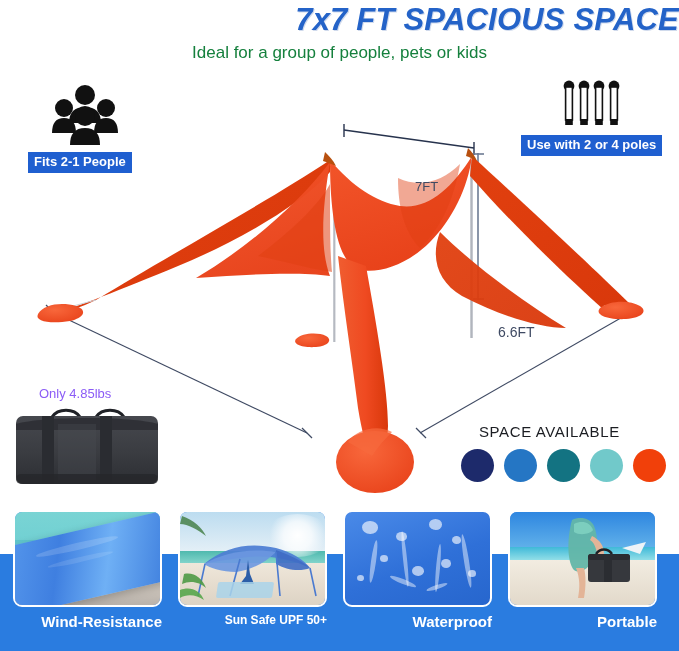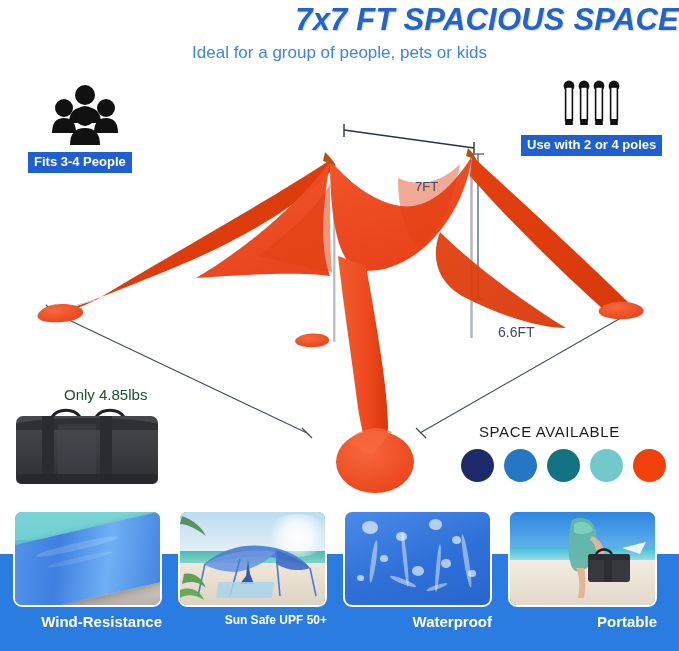--- a/index.html
+++ b/index.html
@@ -33,21 +33,21 @@
     white-space: nowrap;
   }
   #header-subtitle {
     position: absolute;
     left: 0;
     top: 43px;
     width: 679px;
     text-align: center;
     font-size: 17px;
     font-weight: normal;
-    color: #3b82f6;
+    color: #15803d;
     white-space: nowrap;
   }
 
   
   .badge {
     position: absolute;
     background: #1f5fd0;
     color: #ffffff;
     font-size: 13px;
     font-weight: bold;
@@ -93,24 +93,23 @@
     white-space: nowrap;
   }
   #dim-7ft   { left: 399px; top: 119px; margin-left: 16px; }
   #dim-66ft  { left: 498px; top: 243px; font-size: 14px; margin-top: 21px; }
 
   
   #bag-label {
     position: absolute;
     left: 39px;
     top: 386px;
-    font-size: 15px;
-    color: #14532d;
-    white-space: nowrap;
-    margin-left: 25px;
+    font-size: 13px;
+    color: #8b5cf6;
+    white-space: nowrap;
   }
   #bag-figure {
     position: absolute;
     left: 12px;
     top: 404px;
     width: 150px;
     height: 84px;
   }
 
   
@@ -218,21 +217,21 @@
         <path d="M17 40 q0-16 16-16 q16 0 16 16 z"></path>
         <circle cx="12" cy="25" r="9"></circle>
         <path d="M0 50 q0-15 12-15 q12 0 12 15 z"></path>
         <circle cx="54" cy="25" r="9"></circle>
         <path d="M42 50 q0-15 12-15 q12 0 12 15 z"></path>
         <circle cx="33" cy="33" r="10"></circle>
         <path d="M18 62 q0-17 15-17 q15 0 15 17 z"></path>
       </g>
     </svg>
   </div>
-  <div class="badge" id="badge-people">Fits 3-4 People</div>
+  <div class="badge" id="badge-people">Fits 2-1 People</div>
 
   <div id="poles-icon">
     <svg viewBox="0 0 60 48" width="60" height="48" aria-hidden="true">
       <g>
         <g transform="translate(0,0)">
           <circle cx="6" cy="6" r="5.4" fill="#111111"></circle>
           <rect x="2.6" y="7" width="6.8" height="33" fill="#ffffff" stroke="#111111" stroke-width="1.6"></rect>
           <rect x="2.2" y="39" width="7.6" height="6" fill="#111111"></rect>
         </g>
         <g transform="translate(15,0)">

